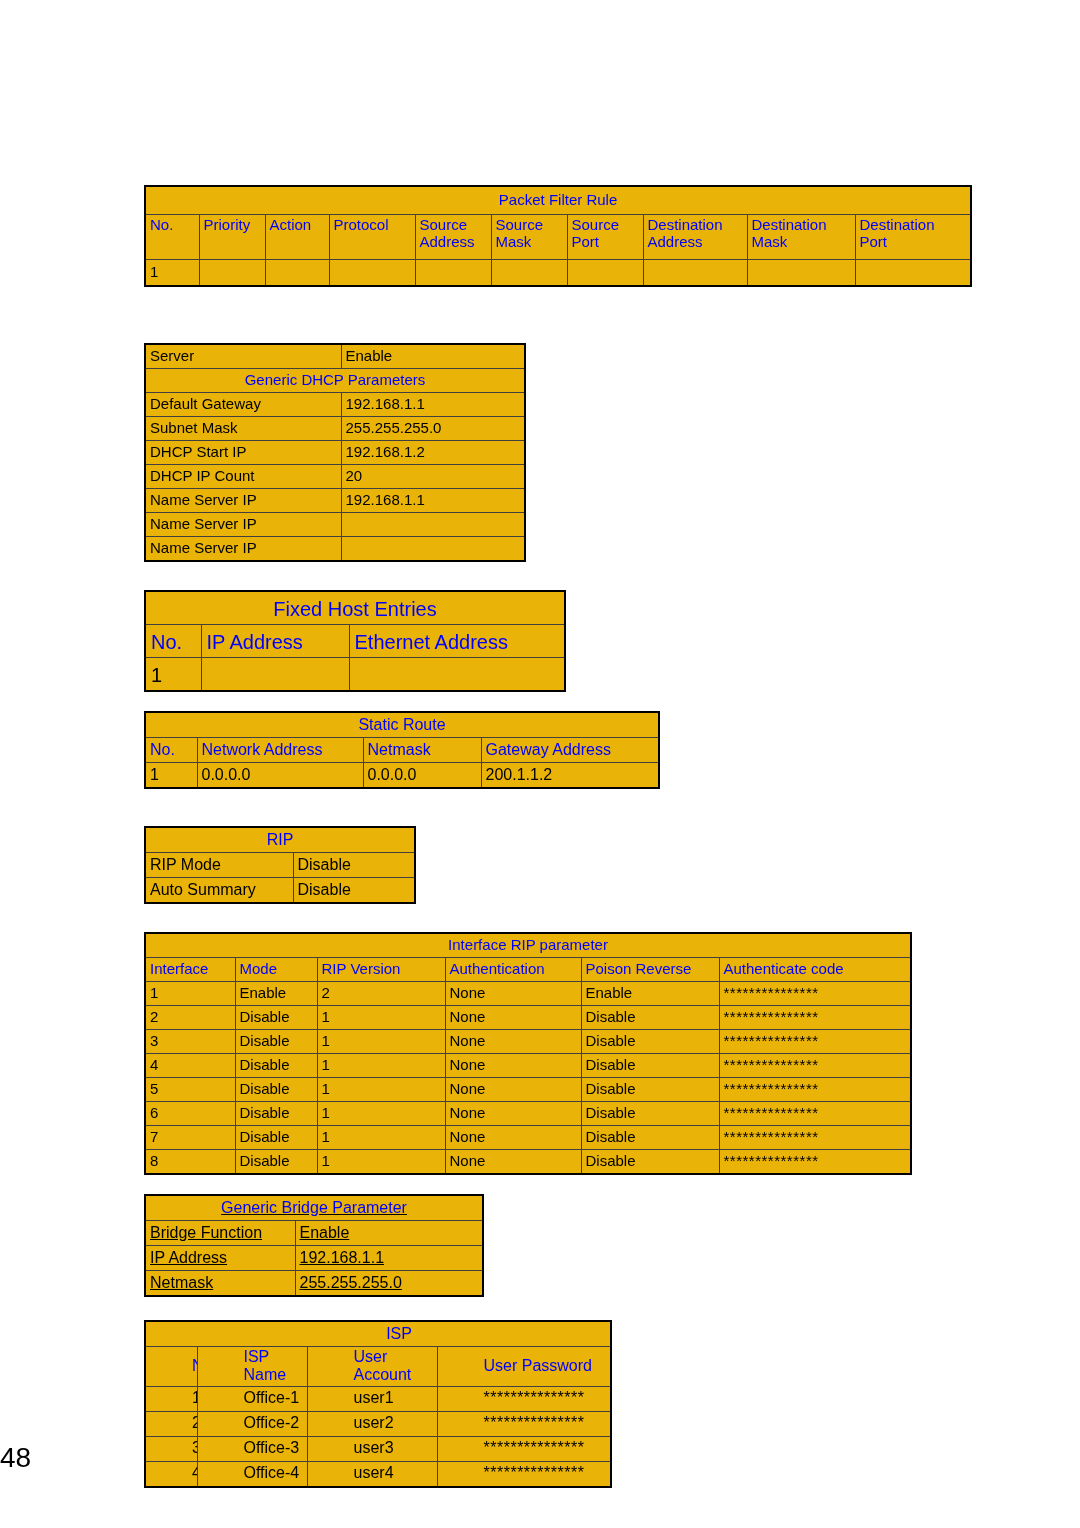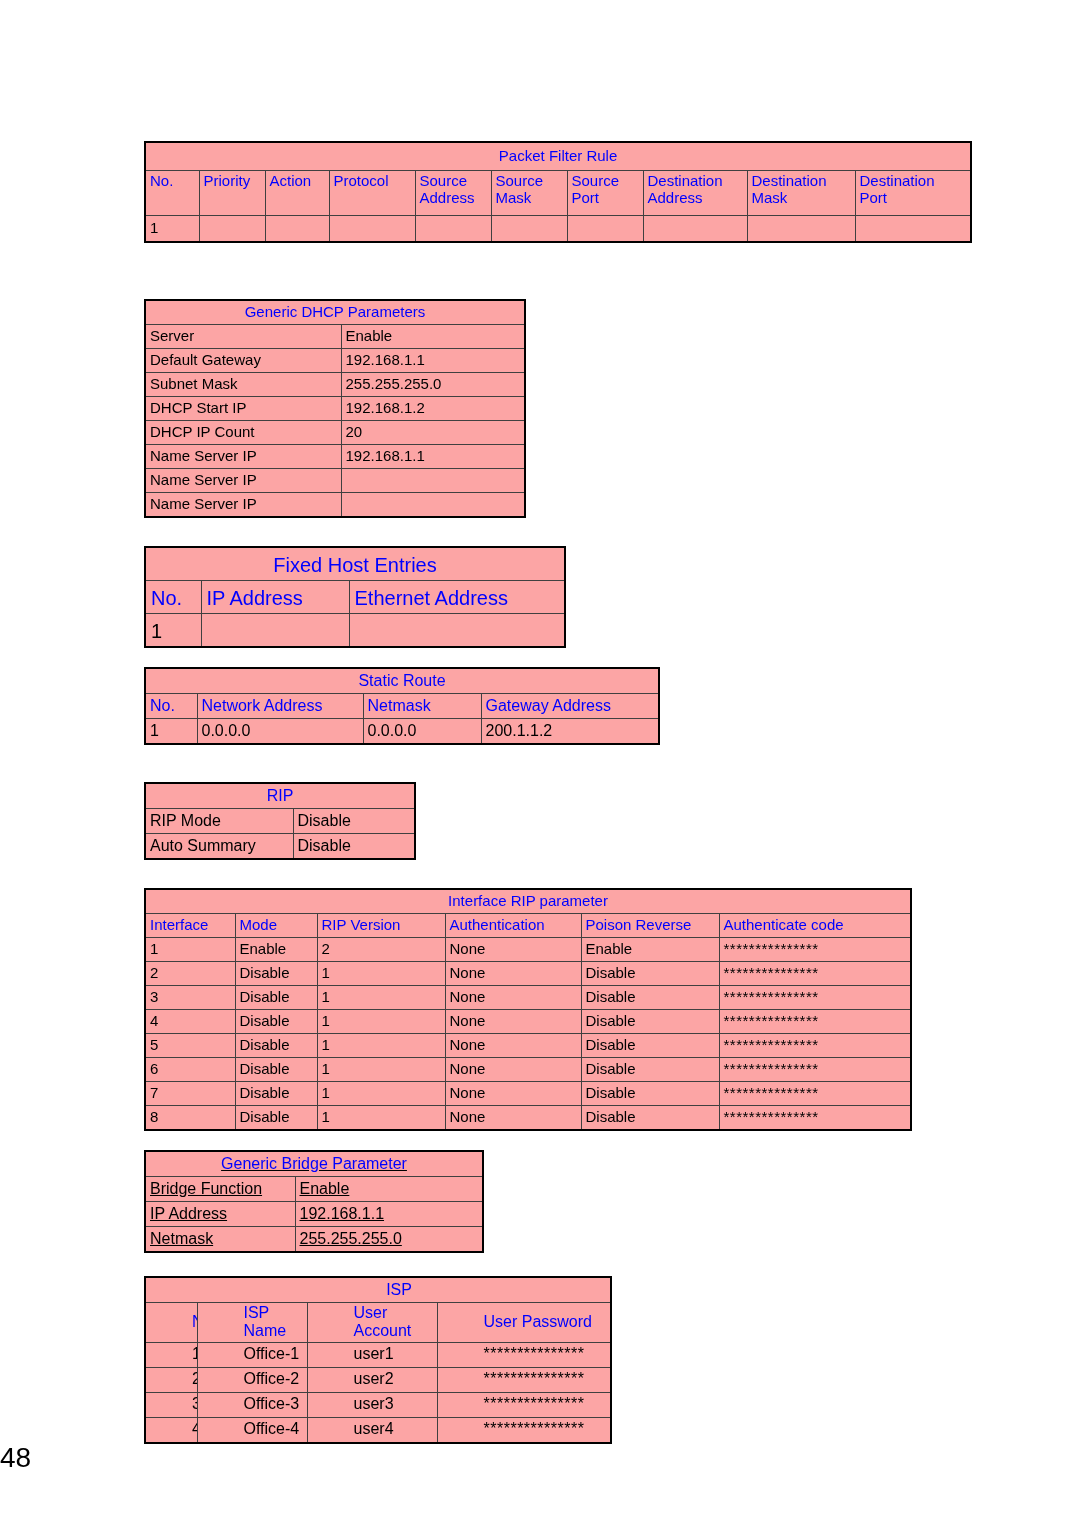--- a/index.html
+++ b/index.html
@@ -19,21 +19,22 @@
     position: absolute;
     left: 0; top: 0;
     width: 1080px;
     height: 1528px;
   }
   table.doc {
     position: absolute;
     border-collapse: collapse;
     table-layout: fixed;
     border: 2px solid #000000;
-    background: #fca5a5;
+    background: #eab308;
+    margin-top: 44px;
   }
   table.doc td {
     border: 1px solid #404040;
     padding: 1px 4px 2px 4px;
     font-size: 15px;
     line-height: 1.12;
     vertical-align: middle;
     white-space: normal;
     overflow: hidden;
   }
@@ -150,25 +151,25 @@
   </tbody>
     </table>
 
   <table class="doc" id="tbl-dhcp">
     <colgroup>
         <col style="width:196px">
         <col style="width:184px">
       </colgroup>
     <tbody>
         <tr>
-      <td class="title" colspan="2">Generic DHCP Parameters</td>
-    </tr>
-    <tr>
       <td class="val">Server</td>
       <td class="val">Enable</td>
+    </tr>
+    <tr>
+      <td class="title" colspan="2">Generic DHCP Parameters</td>
     </tr>
     <tr>
       <td class="val">Default Gateway</td>
       <td class="val">192.168.1.1</td>
     </tr>
     <tr>
       <td class="val">Subnet Mask</td>
       <td class="val">255.255.255.0</td>
     </tr>
     <tr>

